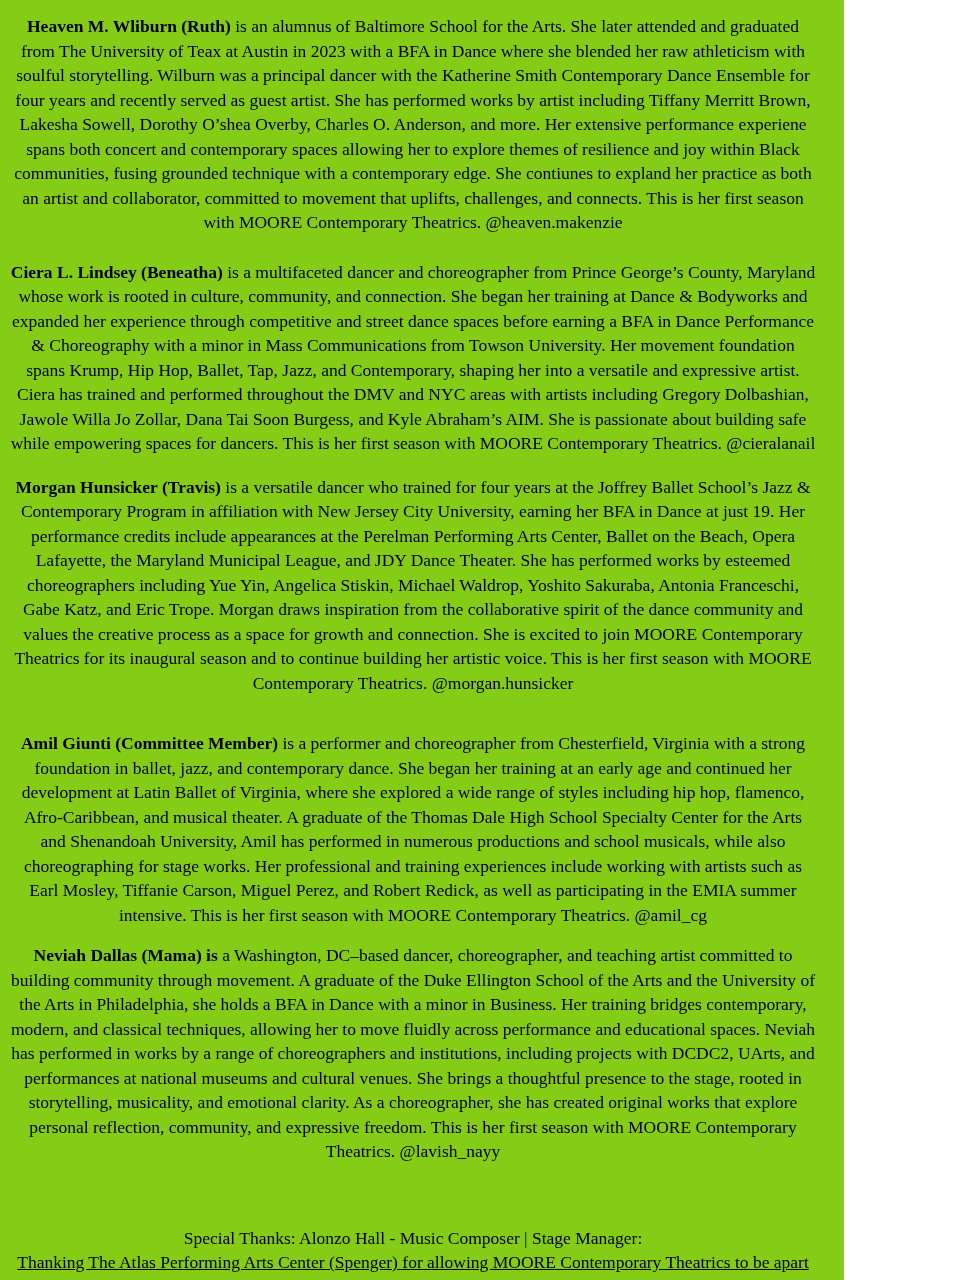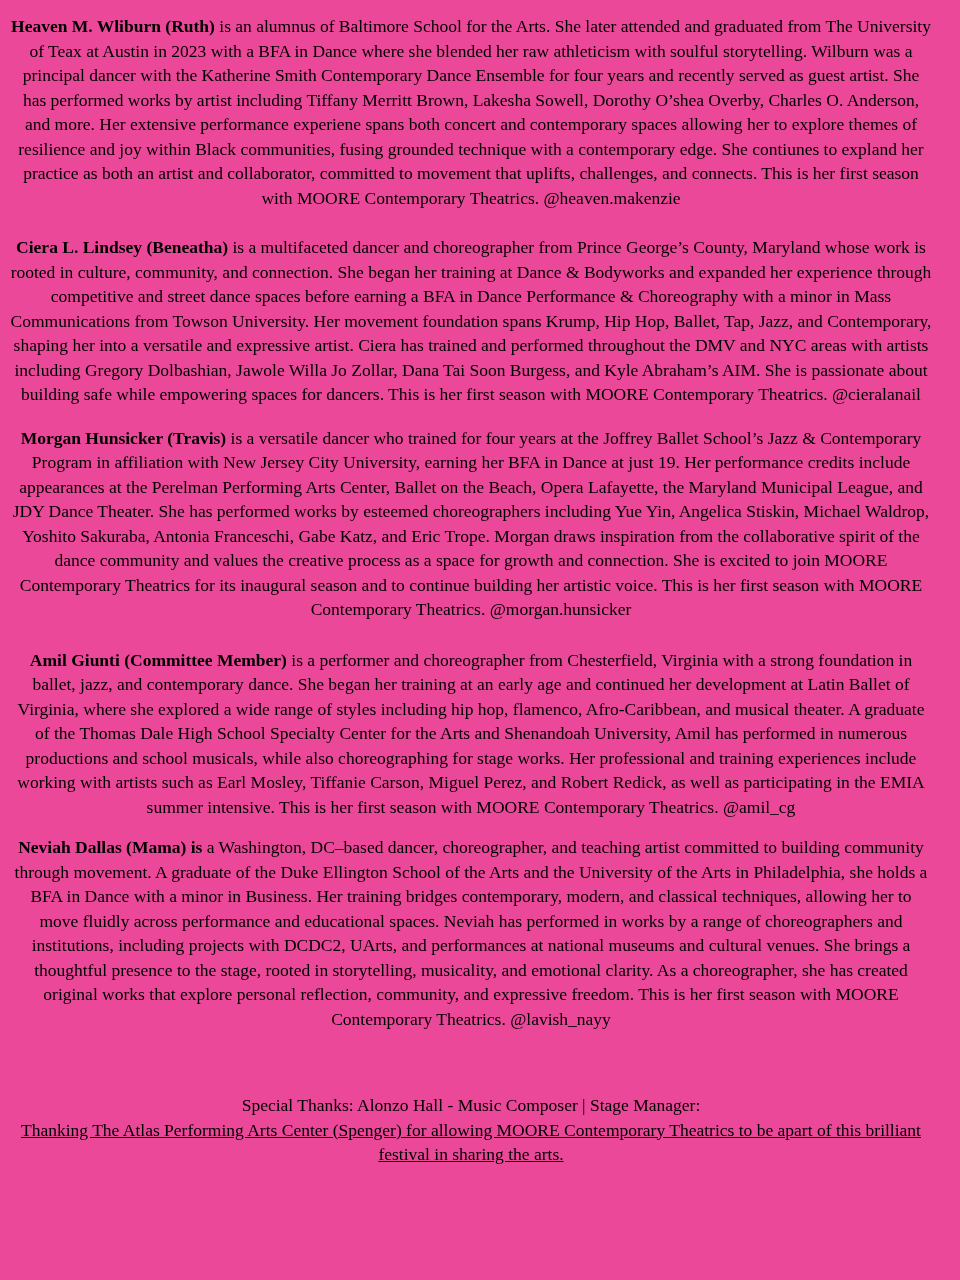--- a/index.html
+++ b/index.html
@@ -9,40 +9,40 @@
   }
   body {
     width: 960px;
     height: 1280px;
     overflow: hidden;
     color: #000000;
     font-family: "Liberation Serif", "DejaVu Serif", serif;
   }
   .page {
     box-sizing: border-box;
-    width: 960px;
+    width: 844px;
     height: 1280px;
     padding: 14px 28px 20px 10px;
-    background: #ec4899;
+    background: #84cc16;
   }
   .bio {
     margin: 0 0 25px 0;
     font-size: 17.5px;
     line-height: 1.4;
     text-align: center;
     color: #000000;
   }
   .bio b {
     font-weight: bold;
   }
   .bio-lindsey {
     margin-bottom: 19px;
   }
   .bio-hunsicker {
-    margin-bottom: 26px;
+    margin-bottom: 36px;
   }
   .bio-giunti {
     margin-bottom: 16px;
   }
   .special-thanks {
     margin-top: 62px;
     font-size: 17.5px;
     line-height: 1.4;
     text-align: center;
     color: #000000;

